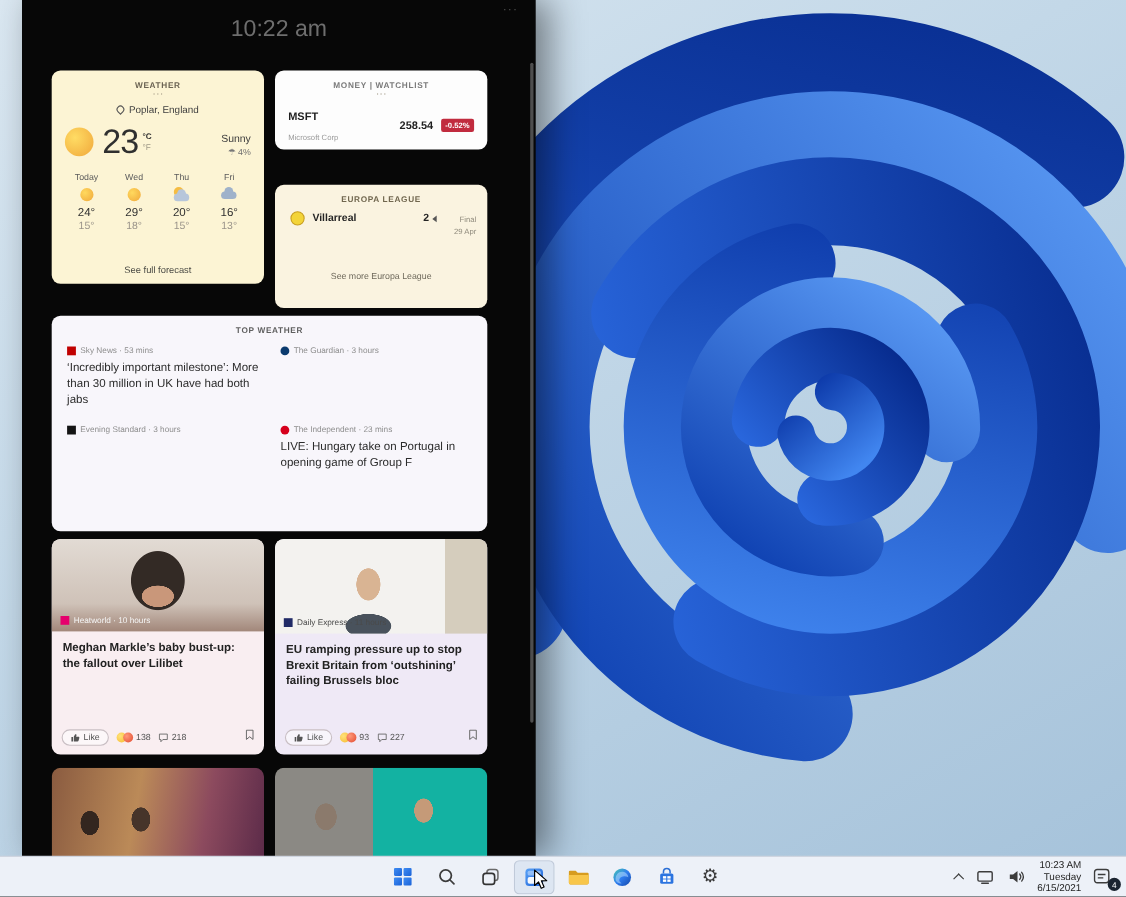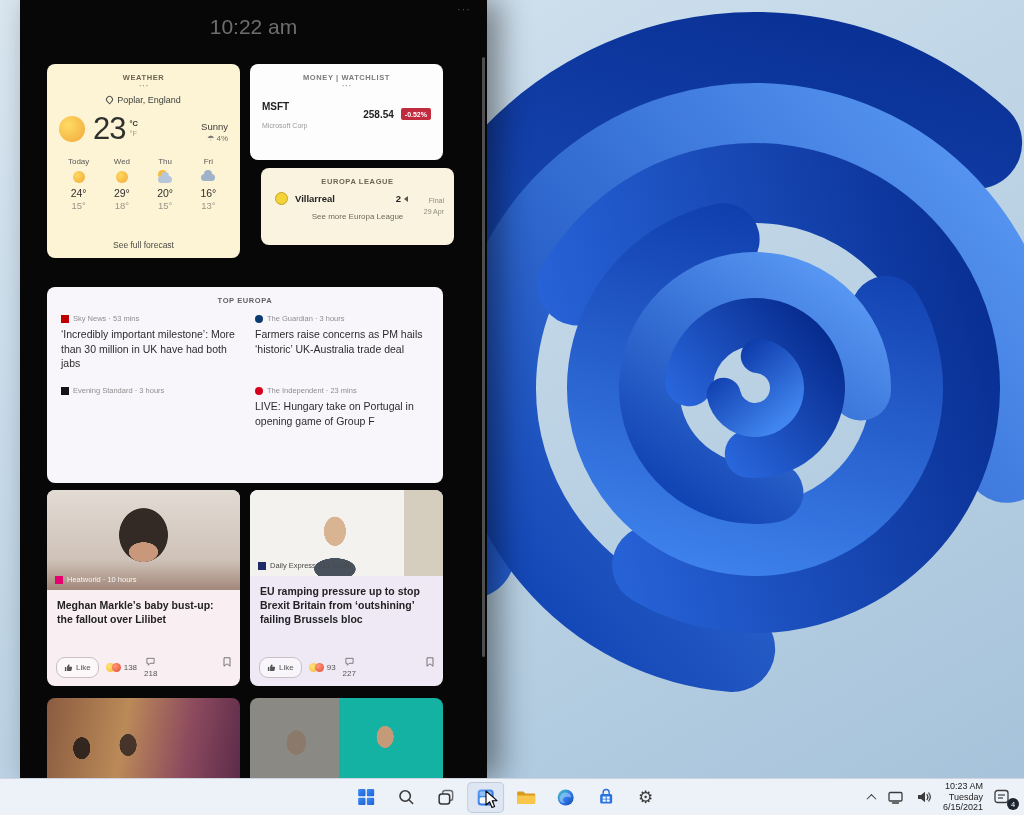--- a/index.html
+++ b/index.html
@@ -42,30 +42,30 @@
   .cloud{position:relative;width:14px;height:7px;background:#b7c6da;border-radius:8px;}
   .cloud::before{content:"";position:absolute;left:3px;top:-4px;width:8px;height:8px;border-radius:50%;background:#b7c6da;}
   .cloud.dark,.cloud.dark::before{background:#9fb2ca;}
   .fi-partly{position:relative;width:16px;height:14px;}
   .fi-partly .mini-sun{position:absolute;left:1px;top:0;width:9px;height:9px;border-radius:50%;background:#f5bc42;}
   .fi-partly .cloud{position:absolute;left:1px;top:6px;}
   .fc-hi{font-size:10.5px;color:#2f2f2f;margin-top:2px;}
   .fc-lo{font-size:9.5px;color:#9a948a;margin-top:1px;}
 
   
-  .money{left:230px;top:64px;width:193px;height:96px;background:#fdfdfd;}
+  .money{left:230px;top:64px;width:193px;height:72px;background:#fdfdfd;}
   .money .w-title{color:#7a7a7a;}
   .stock-row{display:flex;align-items:center;padding:3px 12px;}
   .sym{font-size:10px;font-weight:bold;color:#1f1f1f;}
   .comp{font-size:7px;color:#9a9a9a;margin-top:1px;}
   .price{margin-left:auto;font-size:10px;font-weight:bold;color:#1f1f1f;}
   .chg{margin-left:7px;background:#c12b3e;color:#fff;font-size:7px;font-weight:bold;padding:2.5px 4px;border-radius:2px;}
 
   
-  .sports{left:230px;top:168px;width:193px;height:77px;background:#faf3e0;margin-left:11px;}
+  .sports{left:230px;top:168px;width:193px;height:112px;background:#faf3e0;}
   .sports .w-title{color:#70664e;}
   .team-row{display:flex;align-items:center;padding:3px 46px 3px 14px;}
   .logo{width:11px;height:11px;border-radius:50%;flex:none;}
   .villarreal{background:#f3d438;border:1px solid #c99f1f;}
   .arsenal{background:#d6302c;border:1px solid #a8201e;}
   .team{font-size:9.5px;font-weight:bold;color:#242424;margin-left:7px;}
   .score{margin-left:auto;font-size:9.5px;font-weight:bold;color:#242424;}
   .win-arrow{width:0;height:0;border-top:3px solid transparent;border-bottom:3px solid transparent;border-right:4px solid #555;margin-left:3px;}
   .hidden-arrow{visibility:hidden;}
   .match-info{position:absolute;right:10px;top:28px;text-align:right;font-size:7px;color:#8f8a7c;line-height:1.5;}
@@ -84,40 +84,40 @@
   .heat{background:#e5006d;}
   .express{background:#202a66;}
   .src{font-size:7.5px;color:#8e8e8e;}
   .story-headline{font-size:10.5px;color:#2c2c2c;line-height:1.4;margin-top:4px;}
 
   
   .news-card{position:absolute;width:193px;height:196px;border-radius:8px;overflow:hidden;}
   .card-l{left:27px;top:490px;background:#f9eef1;}
   .card-r{left:230px;top:490px;background:#efe9f6;}
   .card-img{position:relative;width:100%;}
-  .card-l .card-img{height:100px;background:
+  .card-l .card-img{height:84px;background:
     radial-gradient(ellipse 24px 16px at 50% 62%,#c9977a 0 60%,transparent 62%),
     radial-gradient(ellipse 40px 44px at 50% 45%,#332a25 0 60%,transparent 62%),
     linear-gradient(180deg,#e2dbd4 0%,#cfc2b8 70%,#a2877a 100%);}
   .card-r .card-img{height:86px;background:
     radial-gradient(ellipse 18px 24px at 44% 48%,#d9b493 0 60%,transparent 62%),
     radial-gradient(ellipse 34px 18px at 44% 92%,#49525c 0 60%,transparent 62%),
     linear-gradient(90deg,#f3f2ef 0 80%,#d5cdbd 80%);}
   .img-src{position:absolute;left:8px;bottom:6px;display:flex;align-items:center;gap:4px;font-size:7.5px;}
   .img-src.light{color:#f5f5f5;}
   .img-src.dark{color:#4a4a4a;}
   .card-headline{padding:8px 10px 0;font-size:10.5px;font-weight:bold;color:#222;line-height:1.35;}
   .react-bar{position:absolute;left:9px;right:9px;bottom:8px;display:flex;gap:7px;font-size:8px;color:#555;}
   .like-pill{display:flex;align-items:center;gap:3px;border:1px solid #c9bfc4;border-radius:9px;padding:2px 7px;background:rgba(255,255,255,.55);}
   .reactions{display:flex;align-items:center;}
   .em{width:9px;height:9px;border-radius:50%;}
   .em1{background:radial-gradient(circle at 35% 35%,#ffe27a,#f7b92c);}
   .em2{background:radial-gradient(circle at 35% 35%,#ff9a7a,#e2492f);margin-left:-3px;}
   .rx-count{margin-left:3px;}
-  .comments{display:flex;align-items:center;gap:3px;flex-direction:column;}
+  .comments{display:flex;align-items:center;gap:3px;}
   .bookmark{margin-left:auto;display:flex;}
 
   
   .card-cut{position:absolute;width:193px;height:81px;border-radius:8px 8px 0 0;overflow:hidden;top:698px;}
   .cut-l{left:27px;background:
     radial-gradient(ellipse 14px 18px at 18% 62%,#33261f 0 60%,transparent 62%),
     radial-gradient(ellipse 14px 18px at 42% 58%,#46342a 0 60%,transparent 62%),
     linear-gradient(100deg,#8a5b40 0%,#bb8a58 40%,#8c4a5e 72%,#5c2b49 100%);}
   .cut-r{left:230px;background:
     radial-gradient(ellipse 16px 20px at 24% 55%,#8b7a6c 0 60%,transparent 62%),
@@ -264,36 +264,35 @@
       </div>
       <div class="match-info">
         <div>Final</div>
         <div>29 Apr</div>
       </div>
       <div class="w-footer">See more Europa League</div>
     </div>
 
     <div class="w-card stories">
       <div class="w-head">
-        <span class="w-title">TOP EUROPA</span>
+        <span class="w-title">TOP WEATHER</span>
       </div>
       <div class="stories-grid">
         <div class="story">
           <div class="story-meta">
             <span class="src-icon sky"></span>
             <span class="src">Sky News · 53 mins</span>
           </div>
           <div class="story-headline">‘Incredibly important milestone’: More than 30 million in UK have had both jabs</div>
         </div>
         <div class="story">
           <div class="story-meta">
             <span class="src-icon guardian"></span>
             <span class="src">The Guardian · 3 hours</span>
           </div>
-          <div class="story-headline">Farmers raise concerns as PM hails ‘historic’ UK-Australia trade deal</div>
         </div>
         <div class="story">
           <div class="story-meta">
             <span class="src-icon standard"></span>
             <span class="src">Evening Standard · 3 hours</span>
           </div>
         </div>
         <div class="story">
           <div class="story-meta">
             <span class="src-icon indep"></span>

